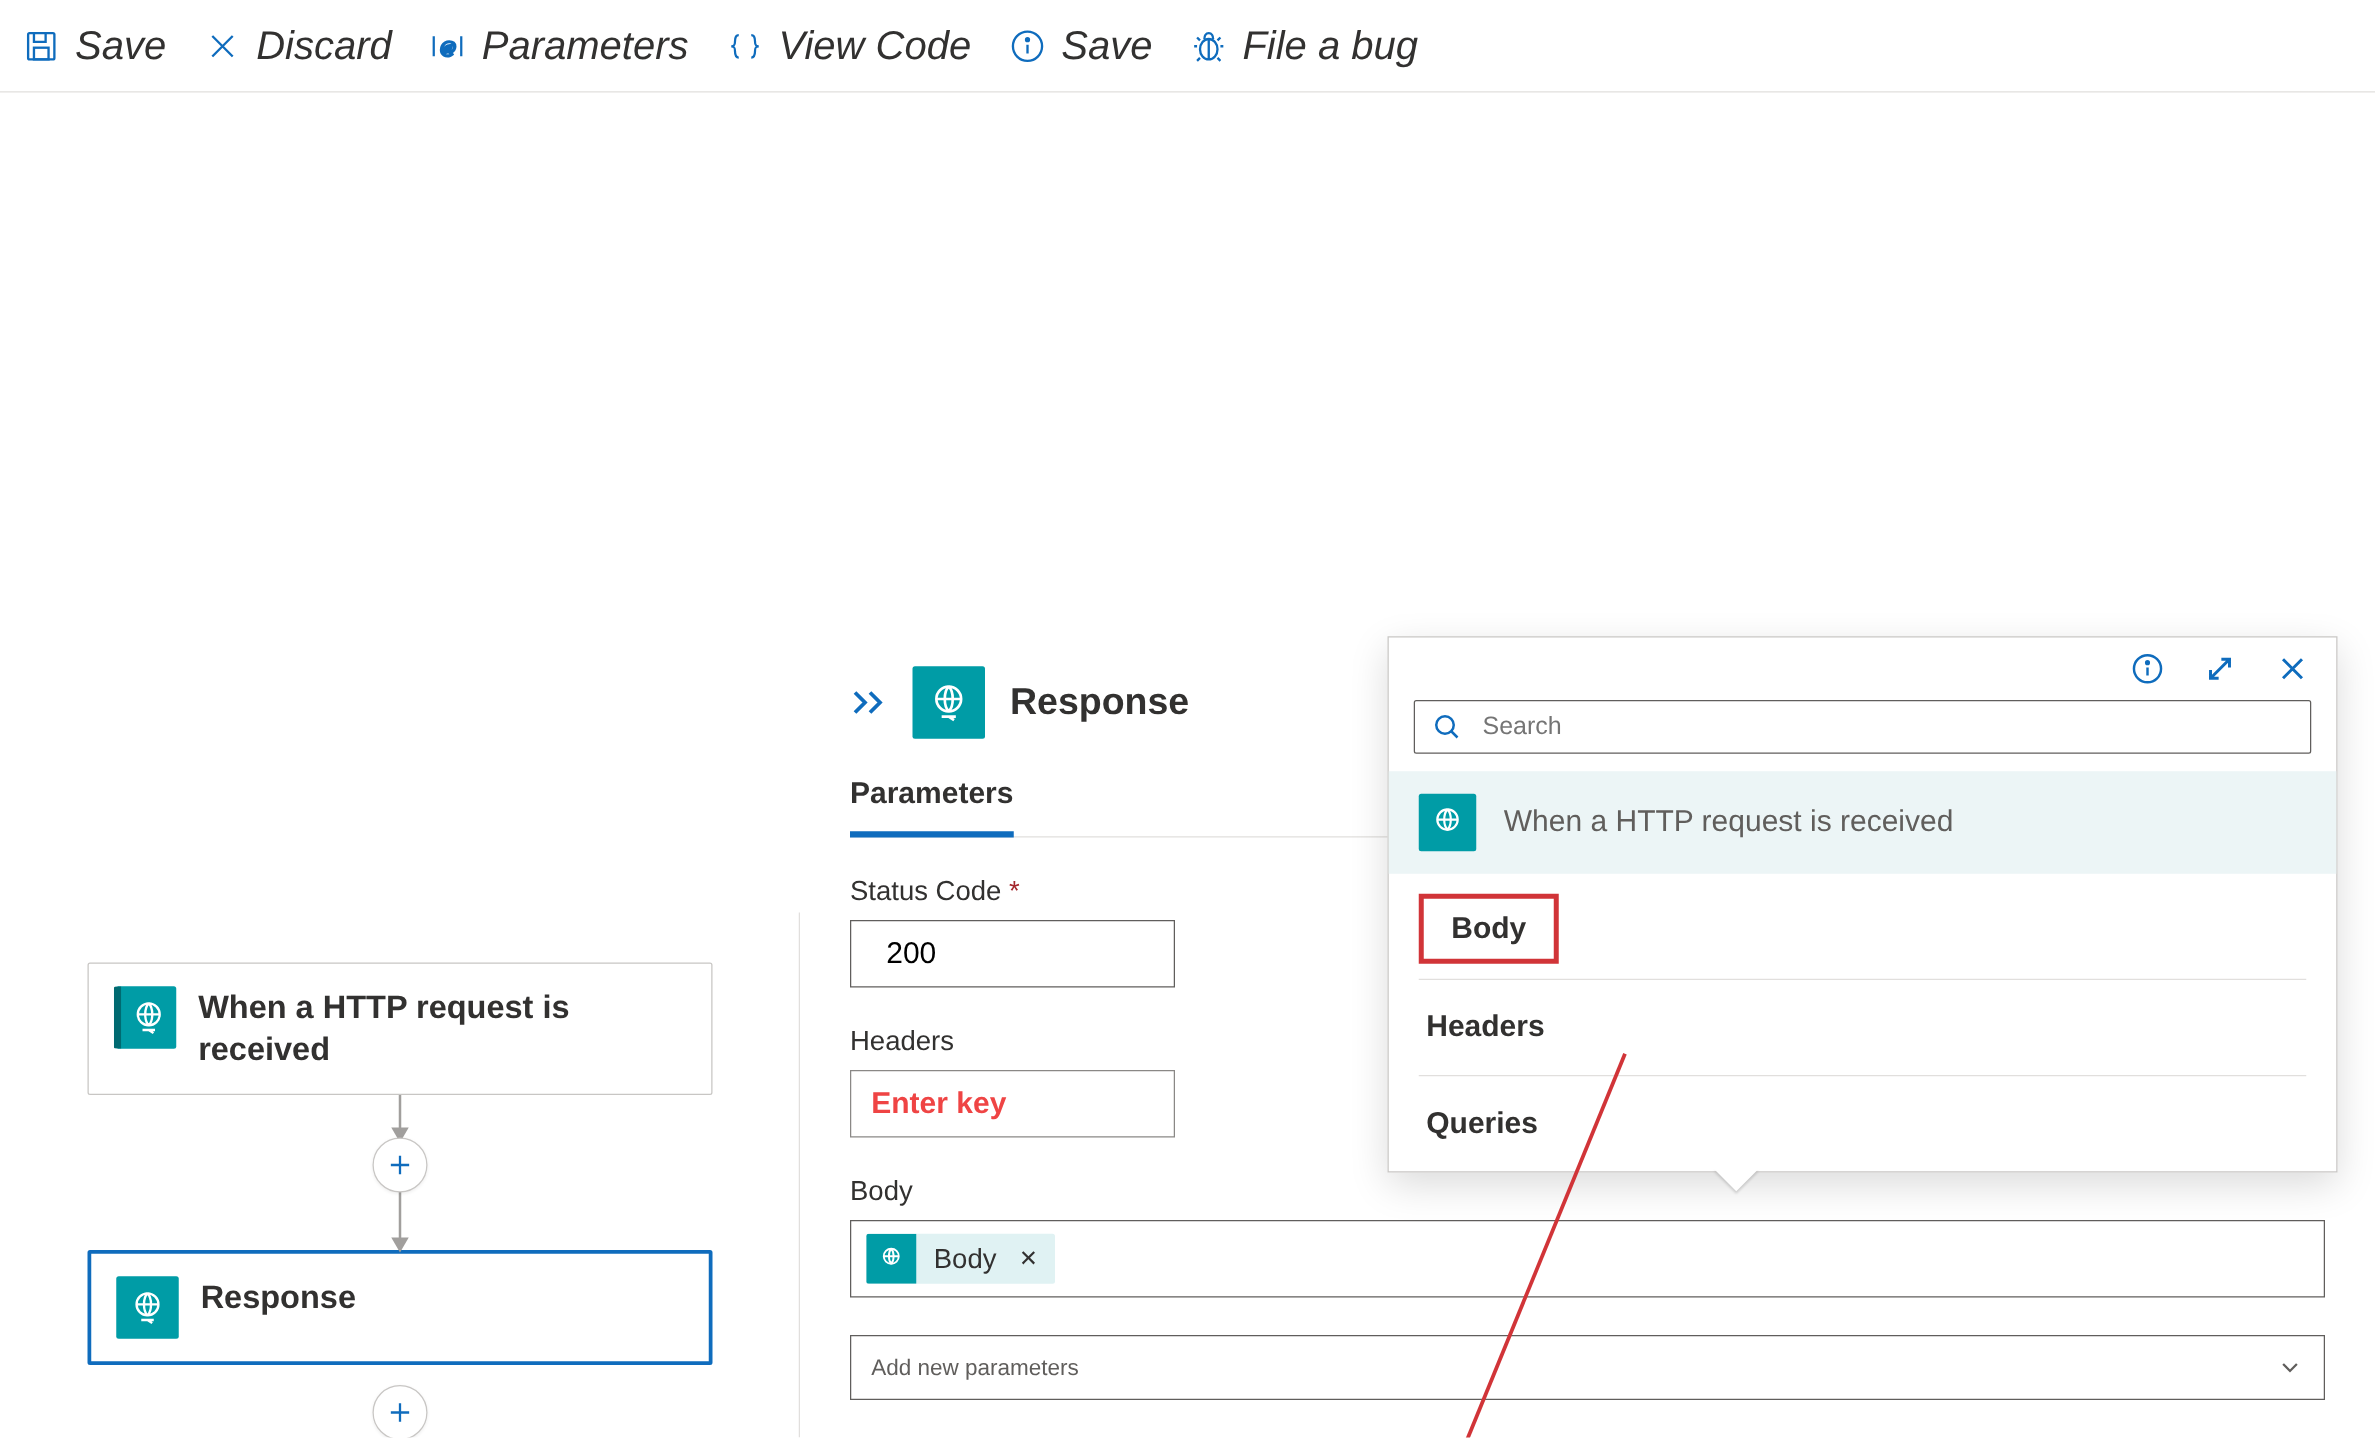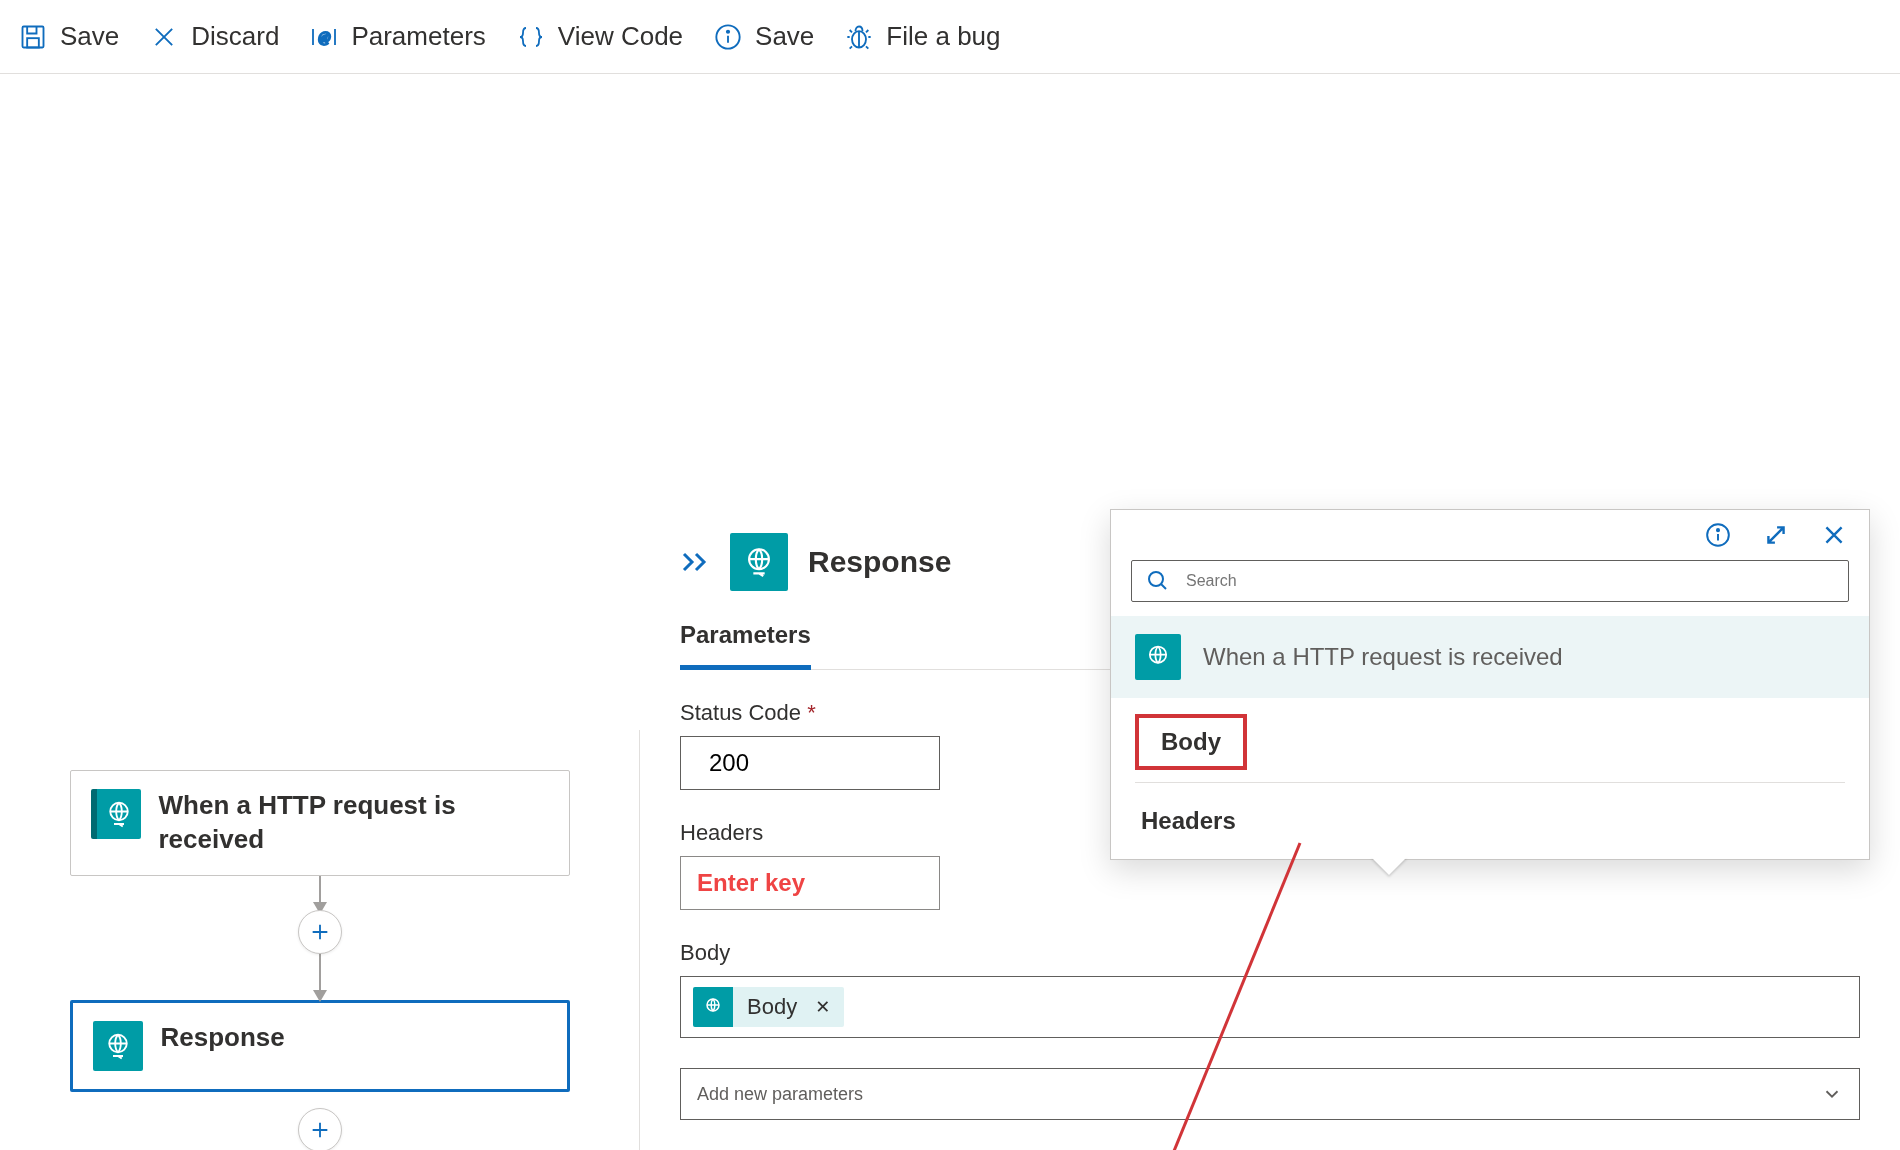--- a/index.html
+++ b/index.html
@@ -3,21 +3,21 @@
 <meta charset="utf-8">
 <style>
   * { box-sizing: border-box; }
   html, body { margin: 0; padding: 0; font-family: "Segoe UI", "Segoe UI Web", Arial, sans-serif; font-size: 20px; color: #323130; background: #fff; }
   body { width: 1900px; height: 1150px; overflow: hidden; position: relative; }
 
   
   .toolbar { height: 74px; display: flex; align-items: center; padding: 0 18px; gap: 30px; border-bottom: 1px solid #e1dfdd; }
   .tb-btn { display: flex; align-items: center; gap: 12px; color: #323130; cursor: pointer; }
   .tb-btn .ic { width: 30px; height: 30px; display: flex; align-items: center; justify-content: center; }
-  .tb-btn .lbl { font-size: 26px; }
+  .tb-btn .lbl { font-size: 32px; font-style: italic; }
   svg { display: block; }
   .ic-blue svg { stroke: #0f6cbd; }
 
   
   .main { display: flex; height: calc(100% - 74px); align-items: flex-end; }
   .canvas { width: 640px; border-right: 1px solid #e1dfdd; padding-top: 40px; display: flex; flex-direction: column; align-items: center; position: relative; }
   .panel { flex: 1; padding: 30px 40px; position: relative; }
 
   
   .node { width: 500px; border: 1px solid #c8c6c4; border-radius: 2px; display: flex; align-items: flex-start; padding: 18px 20px; gap: 18px; background: #fff; }
@@ -52,21 +52,21 @@
   .token .tlabel { padding: 0 14px; font-size: 22px; }
   .token .trm { padding: 0 14px 0 4px; font-size: 18px; cursor: pointer; color: #323130; }
 
   .add-params { border: 1px solid #605e5c; padding: 14px 16px; display: flex; align-items: center; justify-content: space-between; font-size: 18px; color: #605e5c; cursor: pointer; margin-top: 20px; }
 
   
   .popup { position: absolute; top: 6px; right: 30px; width: 760px; background: #fff; border: 1px solid #c8c6c4; box-shadow: 0 10px 30px rgba(0,0,0,.15); z-index: 30; }
   .popup-tools { display: flex; justify-content: flex-end; gap: 28px; padding: 10px 20px 4px 20px; }
   .popup-tools .picon { width: 30px; height: 30px; cursor: pointer; display: flex; align-items: center; justify-content: center; }
   .popup-search { margin: 6px 20px 14px 20px; border: 1px solid #605e5c; border-radius: 2px; display: flex; align-items: center; padding: 8px 14px; gap: 14px; }
-  .popup-search input { border: none; outline: none; font-size: 16px; flex: 1; font-family: inherit; }
+  .popup-search input { border: none; outline: none; font-size: 20px; flex: 1; font-family: inherit; }
   .popup-section { background: #ecf5f6; padding: 18px 24px; display: flex; align-items: center; gap: 22px; }
   .popup-section .stitle { font-size: 24px; color: #605e5c; }
   .popup-list { padding: 0 24px; }
   .popup-item { padding: 24px 6px; font-size: 24px; font-weight: 600; border-bottom: 1px solid #e1dfdd; cursor: pointer; }
   .popup-item:last-child { border-bottom: none; }
   .popup-item.hl { display: inline-block; border: 4px solid #d13438; padding: 10px 22px; margin: 16px 0 8px 0; }
   .popup-pointer { position: absolute; bottom: -16px; left: 260px; width: 0; height: 0; border-left: 18px solid transparent; border-right: 18px solid transparent; border-top: 18px solid #fff; filter: drop-shadow(0 2px 1px rgba(0,0,0,.15)); }
 
   
   .anno-arrow { position: absolute; z-index: 40; pointer-events: none; }
@@ -274,20 +274,21 @@
               <circle cx="12" cy="10" r="7"></circle>
               <path d="M5 10h14M12 3c3 3 3 11 0 14M12 3c-3 3-3 11 0 14"></path>
             </svg>
         </span>
         <span class="stitle">When a HTTP request is received</span>
       </div>
       <div class="popup-list">
         <div class="popup-item hl">Body</div>
         <div style="border-bottom:1px solid #e1dfdd;margin-top:4px;"></div>
         <div class="popup-item">Headers</div>
+        <div class="popup-item">Queries</div>
       </div>
       <div class="popup-pointer"></div>
     </div>
 
     <svg class="anno-arrow" style="top:320px;right:560px;" width="240" height="480">
       <defs>
           <marker id="ah" markerWidth="8" markerHeight="8" refX="6" refY="3" orient="auto">
             <path d="M0,0 L7,3 L0,6 Z" fill="#d13438"></path>
           </marker>
         </defs>

